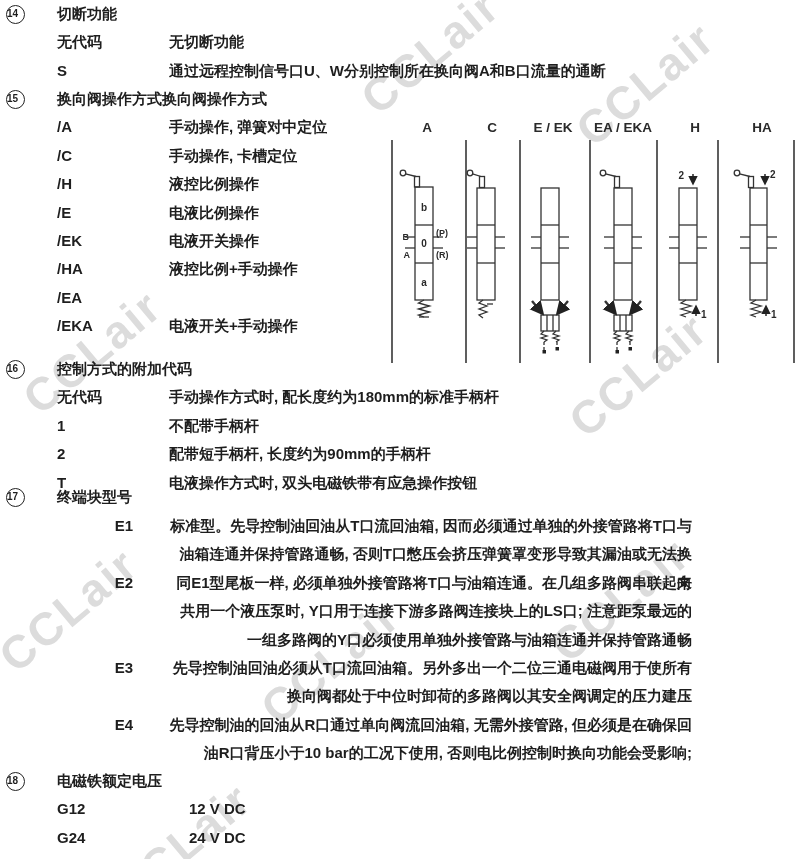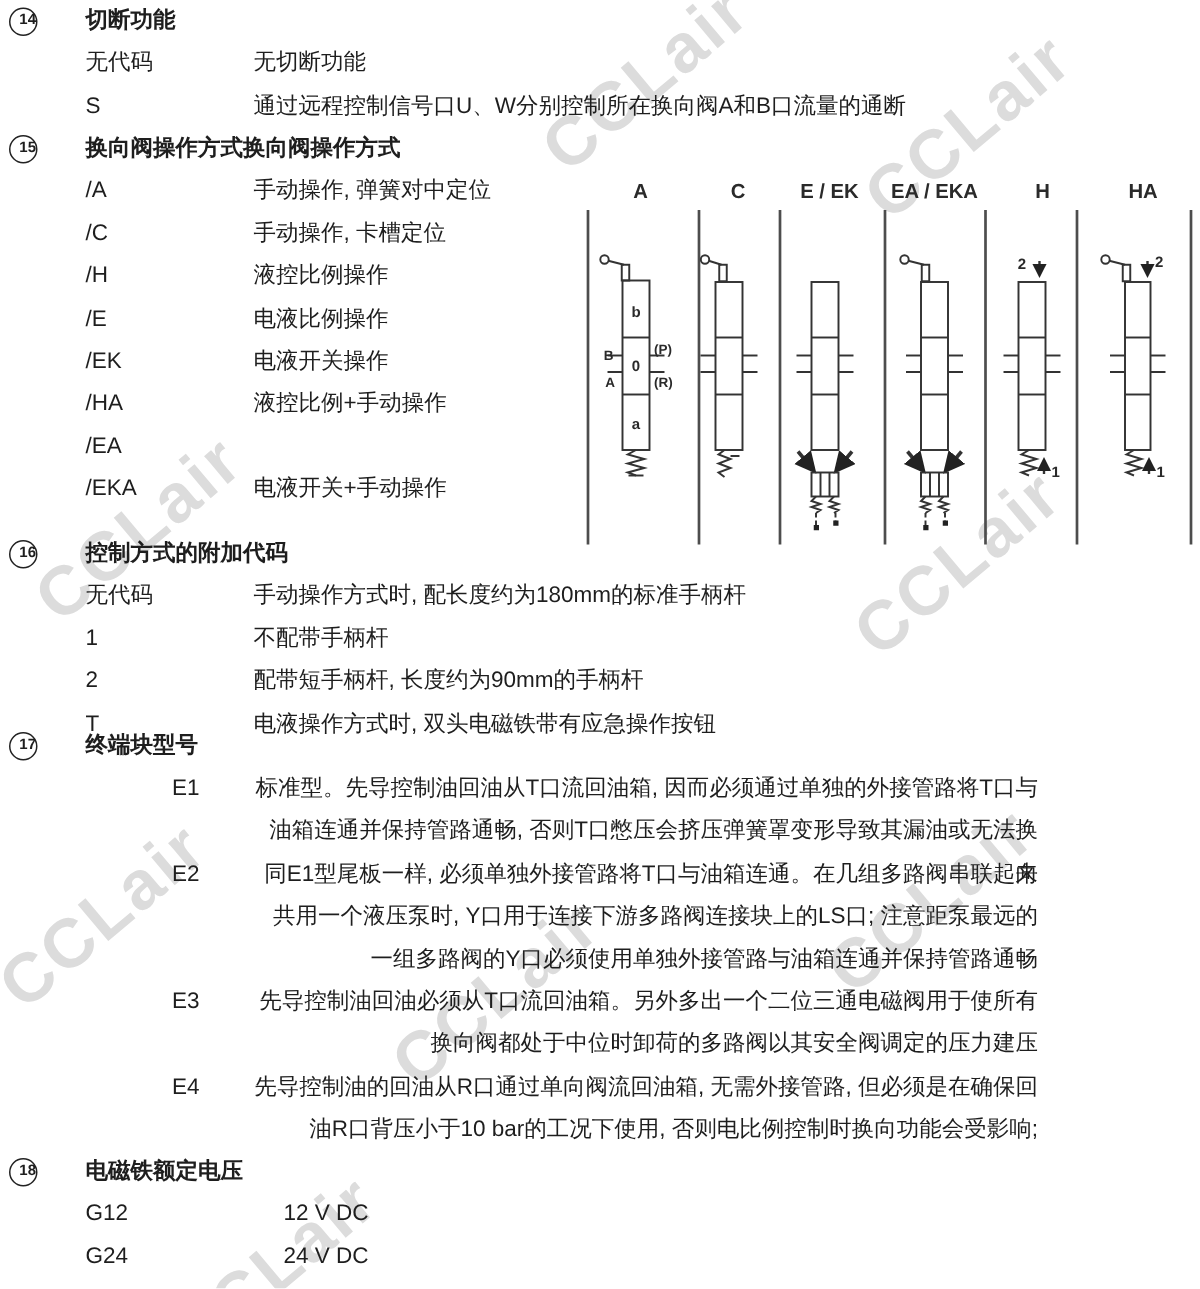--- a/index.html
+++ b/index.html
@@ -12,23 +12,23 @@
     position:absolute;z-index:0;font-size:46px;font-weight:bold;letter-spacing:2px;
     color:#dcdcdc;white-space:nowrap;transform:translate(-50%,-50%) rotate(-40deg);
     user-select:none;pointer-events:none;
   }
   
   .section{position:absolute;left:0;width:800px;z-index:1;}
   .trow{position:relative;padding-left:57px;line-height:28.4px;font-size:15px;font-weight:600;}
   .badge{
     position:absolute;left:6px;top:5px;width:19px;height:19px;box-sizing:border-box;
     border:1.5px solid #222;border-radius:50%;font-size:10px;line-height:16px;
-    text-align:right;font-weight:600;
+    text-align:left;font-weight:600;
   }
-  .row{display:flex;padding-left:57px;line-height:28.4px;font-size:15px;font-weight:400;}
+  .row{display:flex;padding-left:57px;line-height:28.4px;font-size:15px;font-weight:700;}
   .row .code{width:76px;flex:none;}
   .row.wide .code{width:96px;}
   .row .desc{flex:1 1 auto;padding-right:104px;margin-left:36px;}
   .rowabs{position:absolute;left:0;right:4px;text-align:right;}
   
   .diagram{position:absolute;left:390px;top:116px;width:406px;height:250px;z-index:1;}
   .diagram svg{display:block;}
   .dg-header{font-size:13.5px;font-weight:600;fill:#2a2a2a;}
   .dg-small{font-size:9px;fill:#2a2a2a;font-weight:600;}
   .dg-port{font-size:10px;fill:#2a2a2a;font-weight:600;}

